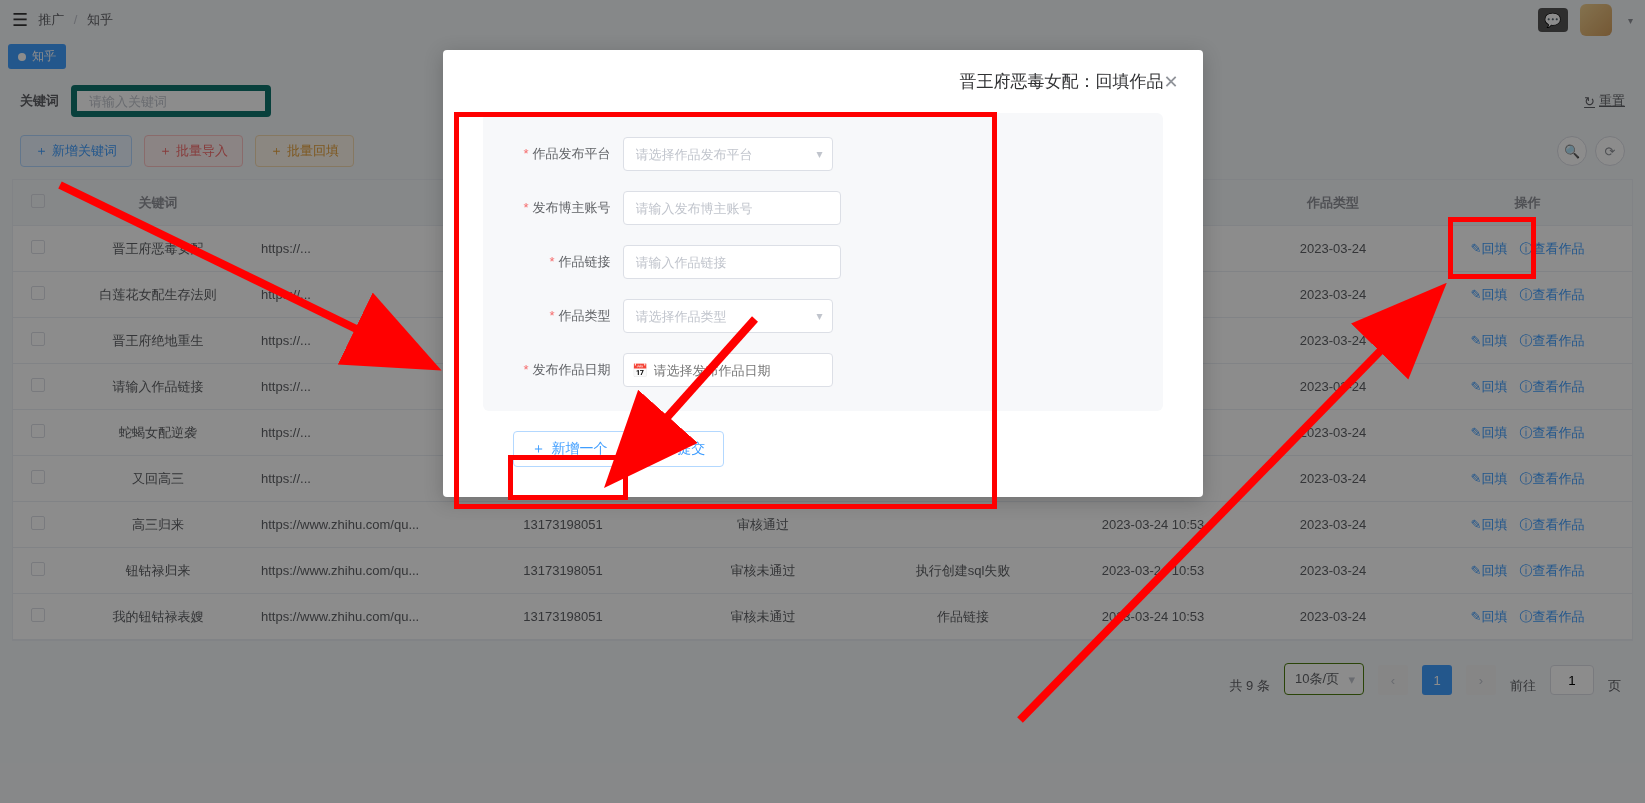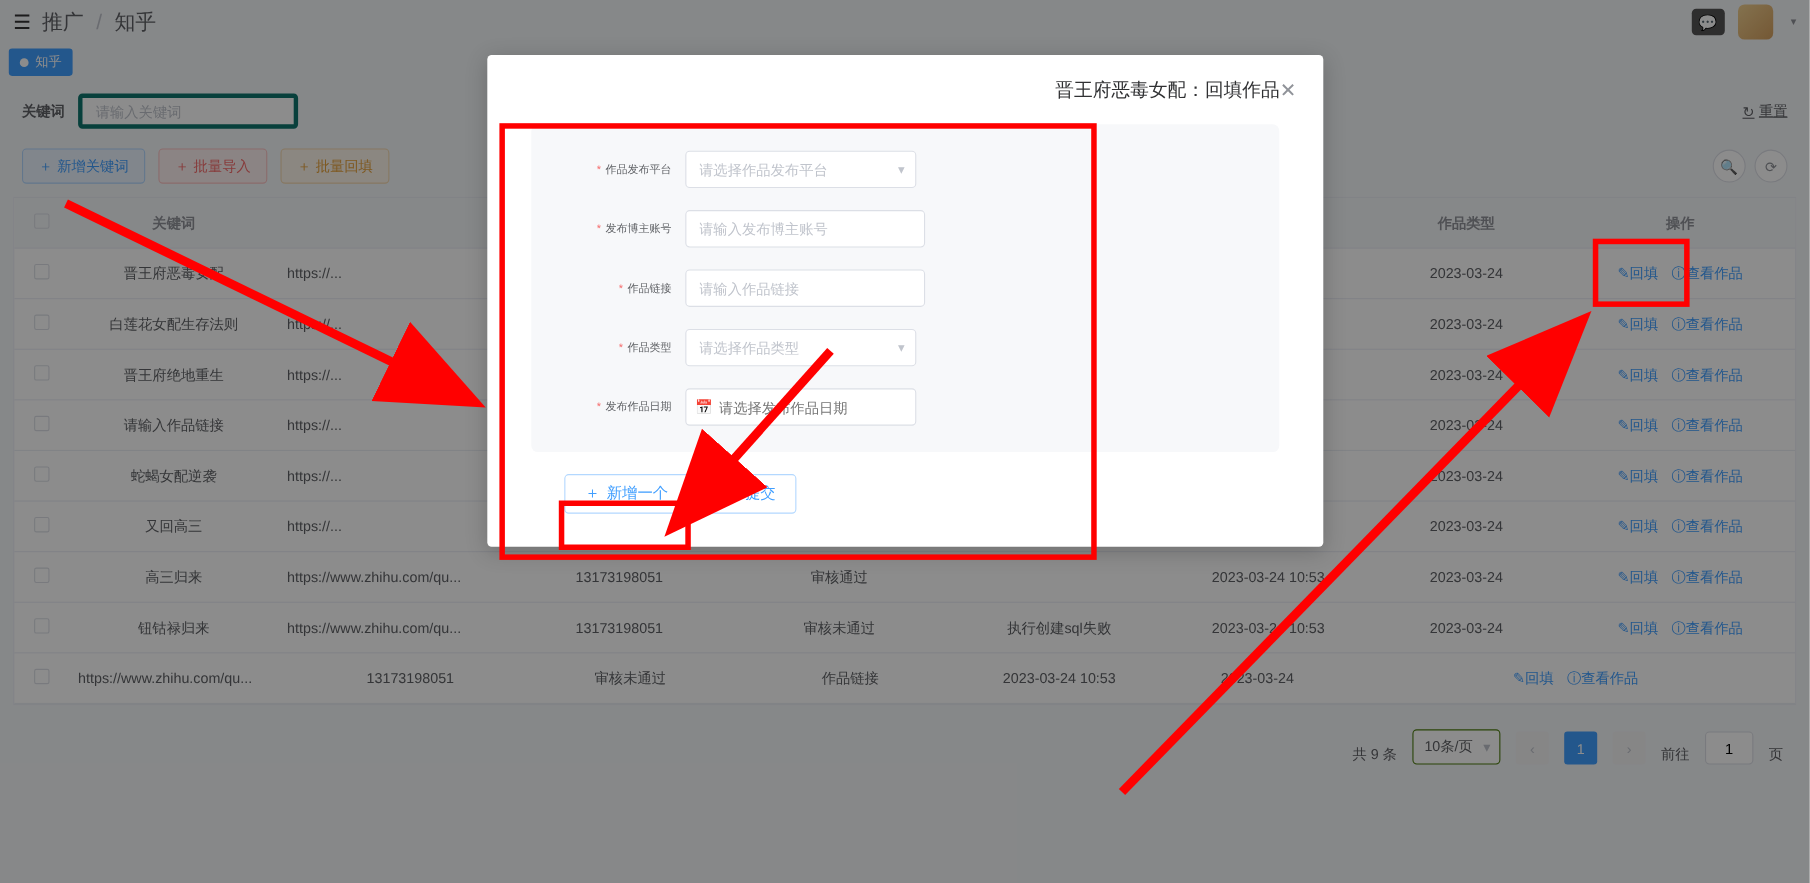--- a/index.html
+++ b/index.html
@@ -1,31 +1,31 @@
 <!DOCTYPE html>
 <html><head>
 <meta charset="utf-8">
 <style>
 *{margin:0;padding:0;box-sizing:border-box;font-family:"PingFang SC","Microsoft YaHei",sans-serif}
 body{background:#f5f7fa;font-size:13px;color:#606266;position:relative;width:1645px;height:803px;overflow:hidden}
 .header{height:40px;display:flex;align-items:center;padding:0 12px;justify-content:space-between}
 .header-left{display:flex;align-items:center;gap:10px}
 .menu-toggle{font-size:18px;cursor:pointer;color:#333}
-.breadcrumb{color:#606266;font-size:19px}
+.breadcrumb{color:#606266;font-size:13px}
 .breadcrumb .sep{margin:0 6px;color:#c0c4cc}
 .header-right{display:flex;align-items:center;gap:12px}
 .chat-icon{width:30px;height:24px;background:#555;border-radius:4px;display:flex;align-items:center;justify-content:center;color:#fff;font-size:14px}
 .avatar{width:32px;height:32px;border-radius:6px;background:linear-gradient(135deg,#f0d090,#d4a060);position:relative}
 .avatar-caret{font-size:10px;color:#909399;margin-left:4px}
 .tabs-bar{padding:4px 8px}
 .tab{display:inline-flex;align-items:center;background:#409eff;color:#fff;padding:4px 10px;border-radius:3px;font-size:12px;gap:6px}
 .tab-dot{width:8px;height:8px;border-radius:50%;background:#fff}
 .search-bar{padding:12px 20px;display:flex;align-items:center;gap:12px}
 .label-text{color:#606266;font-weight:600;font-size:13px}
-.input{height:32px;border:4px solid #0f766e;border-radius:4px;padding:0 12px;width:200px;color:#606266;font-size:13px}
+.input{height:32px;border:6px solid #0f766e;border-radius:4px;padding:0 12px;width:200px;color:#606266;font-size:13px}
 .input::placeholder{color:#c0c4cc}
 .reset-link{color:#606266;display:flex;align-items:center;gap:4px;text-decoration:underline;cursor:pointer;font-size:13px}
 .action-bar{padding:6px 20px;display:flex;align-items:center;gap:12px}
 .btn{height:32px;padding:0 14px;border-radius:4px;display:inline-flex;align-items:center;gap:4px;font-size:13px;cursor:pointer;background:#fff}
 .btn-primary-plain{border:1px solid #b3d8ff;color:#409eff;background:#ecf5ff}
 .btn-danger-plain{border:1px solid #fbc4c4;color:#f56c6c;background:#fef0f0}
 .btn-warning-plain{border:1px solid #f5dab1;color:#e6a23c;background:#fdf6ec}
 .icon-btns{margin-left:auto;display:flex;gap:8px}
 .circle-btn{width:30px;height:30px;border:1px solid #dcdfe6;border-radius:50%;display:flex;align-items:center;justify-content:center;color:#909399;background:#fff;cursor:pointer}
 .table{width:calc(100% - 24px);margin:6px 12px;background:#fff;border:1px solid #ebeef5}
@@ -51,21 +51,21 @@
 
 
 .overlay{position:absolute;inset:0;background:rgba(0,0,0,0.45);display:flex;align-items:flex-start;justify-content:center;padding-top:50px}
 .dialog{width:760px;background:#fff;border-radius:4px;box-shadow:0 4px 20px rgba(0,0,0,0.2)}
 .dialog-header{padding:20px 24px 10px;display:flex;justify-content:flex-end;align-items:center}
 .dialog-title{font-size:17px;color:#303133}
 .dialog-close{font-size:18px;color:#909399;cursor:pointer}
 .dialog-body{padding:10px 40px 30px}
 .form-card{background:#f7f8fa;border-radius:6px;padding:24px 30px;display:flex;flex-direction:column;gap:20px}
 .form-row{display:flex;align-items:center}
-.form-label{width:110px;text-align:right;color:#606266;font-size:10px;padding-right:12px}
+.form-label{width:110px;text-align:right;color:#606266;font-size:13px;padding-right:12px}
 .req{color:#f56c6c;margin-right:4px}
 .form-input,.form-select{flex:0 0 210px;height:34px;border:1px solid #dcdfe6;border-radius:4px;padding:0 28px 0 12px;font-size:13px;color:#606266;background:#fff;position:relative}
 .form-input::placeholder{color:#c0c4cc}
 .select-wrap{position:relative;flex:0 0 210px}
 .select-caret{position:absolute;right:10px;top:50%;transform:translateY(-50%);color:#c0c4cc;font-size:12px;pointer-events:none}
 .date-wrap{position:relative;flex:0 0 210px}
 .date-icon{position:absolute;left:10px;top:50%;transform:translateY(-50%);color:#c0c4cc;font-size:13px}
 .date-input{width:100%;height:34px;border:1px solid #dcdfe6;border-radius:4px;padding:0 12px 0 30px;font-size:13px}
 .dialog-actions{display:flex;gap:14px;margin-top:20px;padding-left:30px}
 .dlg-btn{height:36px;padding:0 18px;border-radius:4px;display:inline-flex;align-items:center;gap:6px;font-size:14px;cursor:pointer;background:#fff}
@@ -218,20 +218,21 @@
         <div class="td c-link">https://www.zhihu.com/qu...</div>
         <div class="td c-phone">13173198051</div>
         <div class="td c-status">审核未通过</div>
         <div class="td c-remark">执行创建sql失败</div>
         <div class="td c-time1">2023-03-24 10:53</div>
         <div class="td c-time2">2023-03-24</div>
         <div class="td c-ops"><span class="link-action">✎回填</span><span class="link-action">ⓘ查看作品</span></div>
       </div>
       <div class="tr">
         <div class="td c-check"><span class="check"></span></div>
+        <div class="td c-kw">我的钮钴禄表嫂</div>
         <div class="td c-link">https://www.zhihu.com/qu...</div>
         <div class="td c-phone">13173198051</div>
         <div class="td c-status">审核未通过</div>
         <div class="td c-remark">作品链接</div>
         <div class="td c-time1">2023-03-24 10:53</div>
         <div class="td c-time2">2023-03-24</div>
         <div class="td c-ops"><span class="link-action">✎回填</span><span class="link-action">ⓘ查看作品</span></div>
       </div>
     </div>
 </div>

